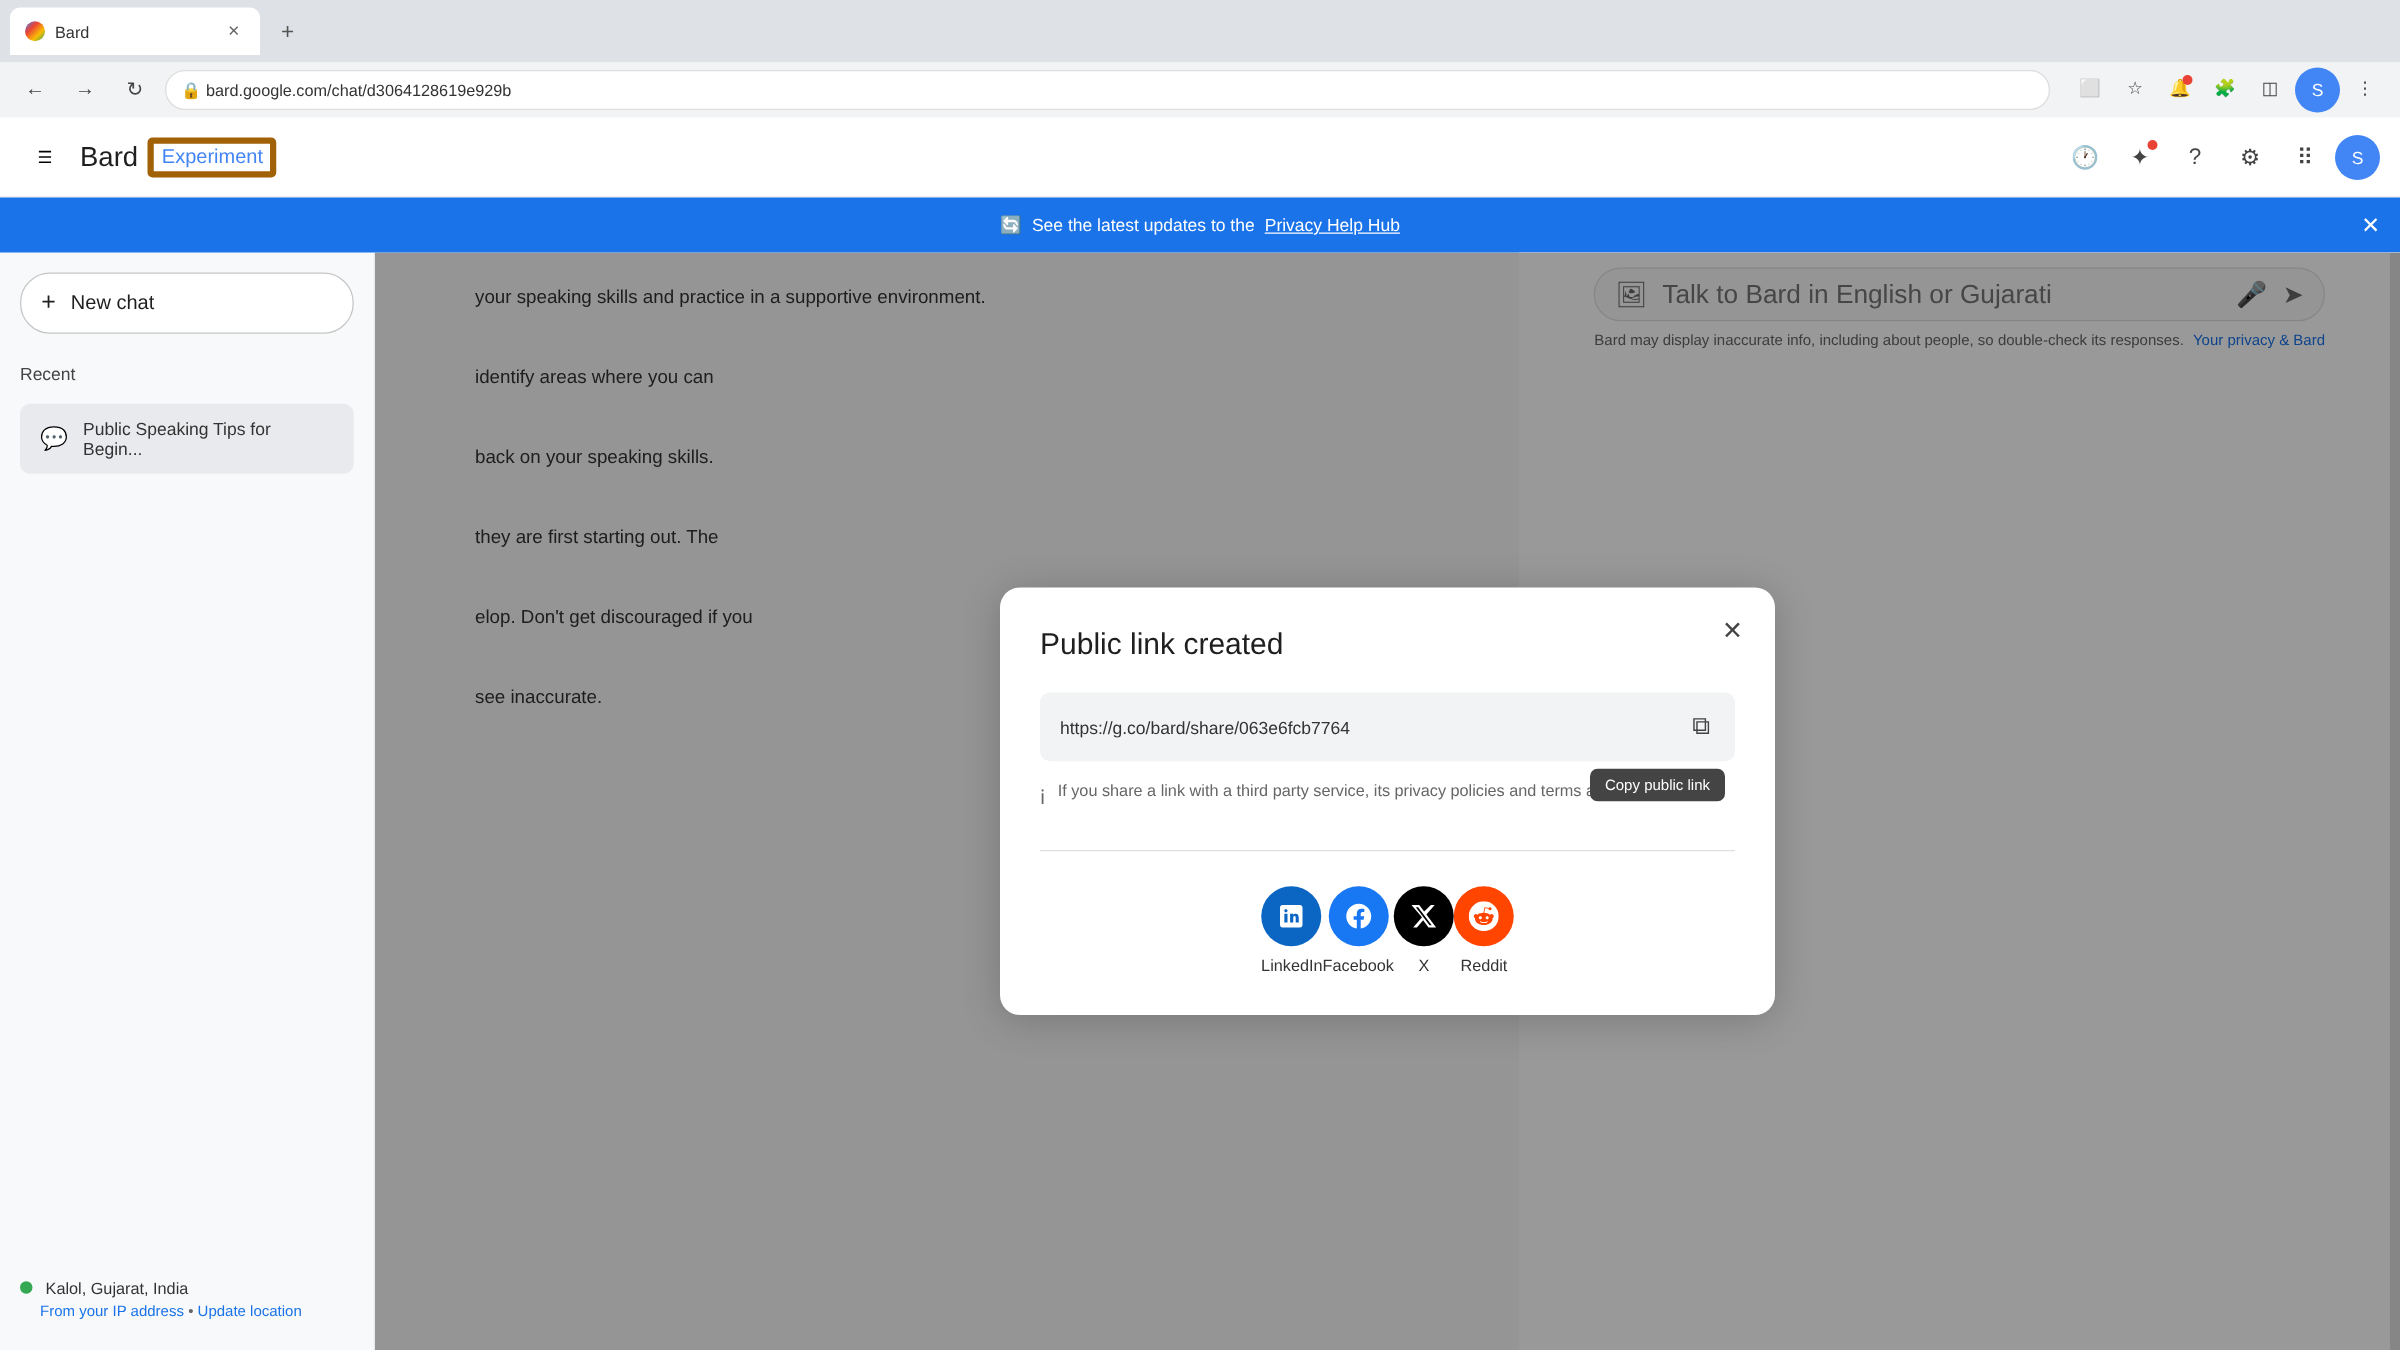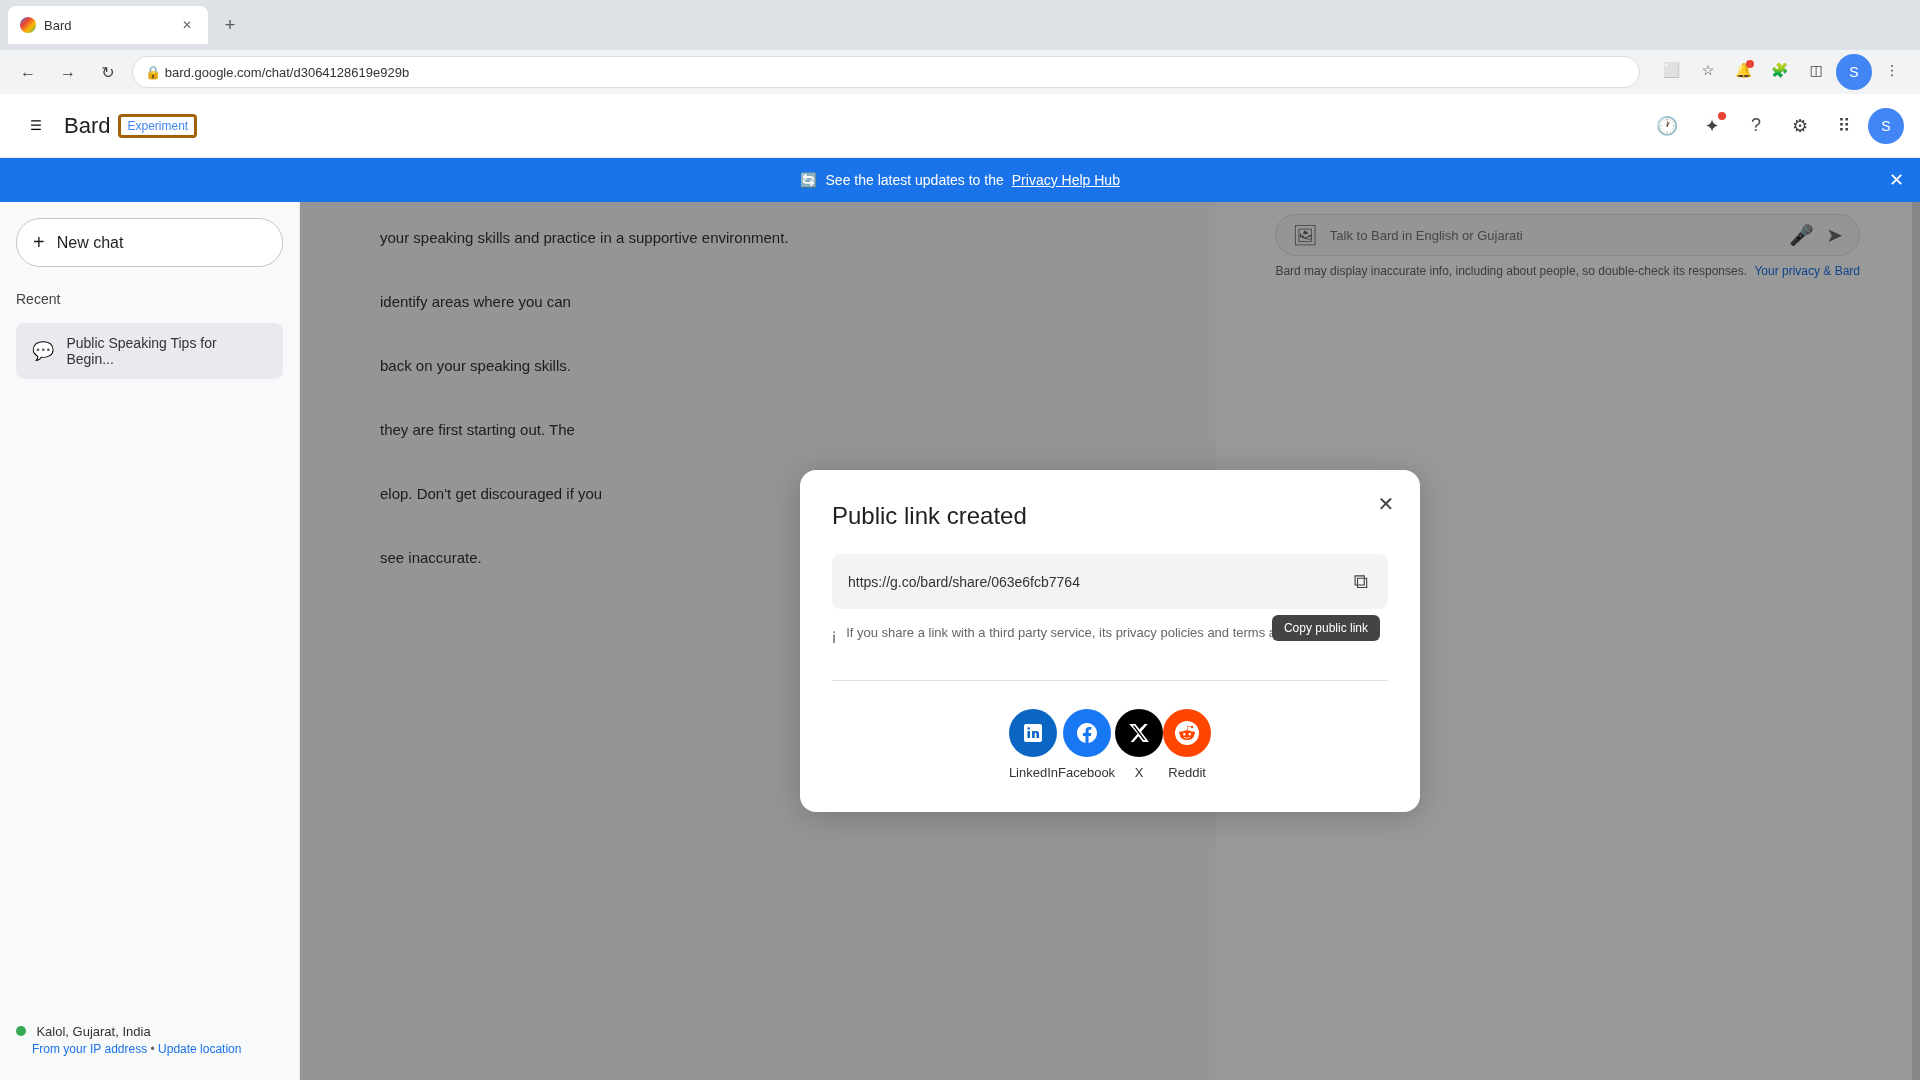--- a/index.html
+++ b/index.html
@@ -107,24 +107,24 @@
     }
     .brand {
       font-size: 22px;
       font-weight: 400;
       color: #1f1f1f;
       margin-left: 8px;
       margin-right: 8px;
     }
     .experiment-badge {
       background: transparent;
-      border: 3px solid #a16207;
+      border: 5px solid #a16207;
       color: #4285f4;
       border-radius: 4px;
-      font-size: 12px;
+      font-size: 16px;
       padding: 2px 6px;
     }
     .top-bar-actions {
       margin-left: auto;
       display: flex;
       align-items: center;
       gap: 4px;
     }
     .icon-btn {
       width: 40px; height: 40px;
@@ -271,21 +271,21 @@
       padding: 8px 16px;
     }
     .input-img-btn {
       font-size: 20px; color: #666; cursor: pointer;
       background: none; border: none;
     }
     .chat-input {
       flex: 1;
       border: none;
       background: transparent;
-      font-size: 13px;
+      font-size: 21px;
       color: #a16207;
       outline: none;
     }
     .mic-btn, .send-btn {
       font-size: 20px; color: #666; cursor: pointer;
       background: none; border: none;
     }
     .disclaimer {
       text-align: center;
       font-size: 12px;

